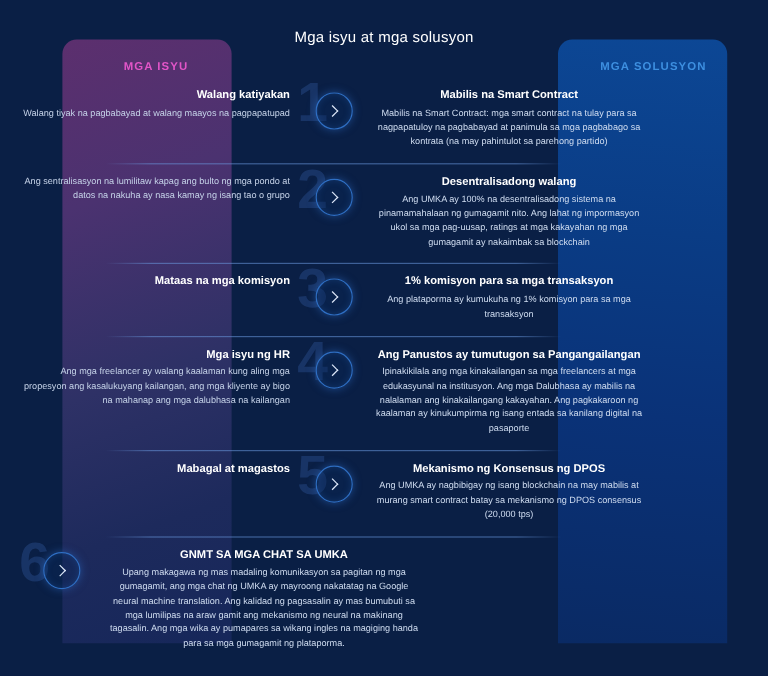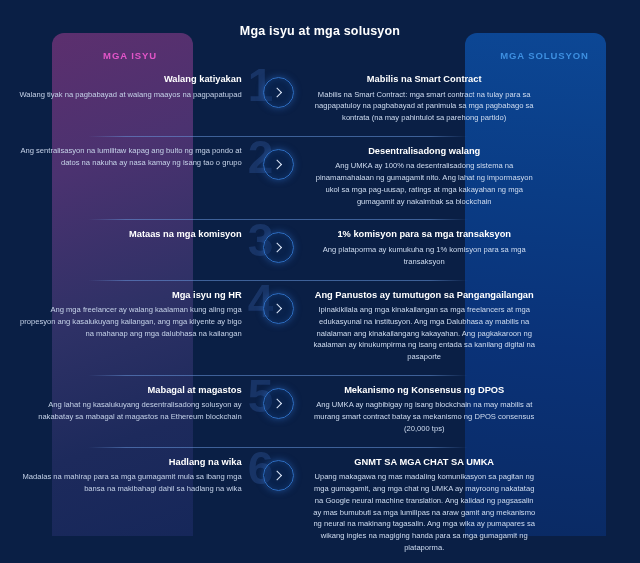--- a/index.html
+++ b/index.html
@@ -48,21 +48,21 @@
   .cap-left{ color:#e255c8;margin-left:15px; }
   .cap-right{ color:#3d8fe0;margin-left:18px; }
 
   
   .page-title{
     position:absolute;
     top:24px; left:0; right:0;
     text-align:center;
     color:#ffffff;
     font-size:12.5px;
-    font-weight:bold;
+    font-weight:normal;
     letter-spacing:.2px;
     z-index:5;
   }
 
   
   #rows{
     position:absolute;
     top:64px; left:0;
     width:560px;
     z-index:4;
@@ -218,38 +218,33 @@
           </div>
         </div>
         <div class="col-solution">
           <div class="t-head">Ang Panustos ay tumutugon sa Pangangailangan</div>
           <div class="t-body">Ipinakikilala ang mga kinakailangan sa mga freelancers at mga edukasyunal na institusyon. Ang mga Dalubhasa ay mabilis na nalalaman ang kinakailangang kakayahan. Ang pagkakaroon ng kaalaman ay kinukumpirma ng isang entada sa kanilang digital na pasaporte</div>
         </div>
       </div>
       <div class="row">
         <div class="col-issue">
           <div class="t-head">Mabagal at magastos</div>
-          <div class="t-body">Ang lahat ng kasalukuyang desentralisadong solusyon ay nakabatay sa mabagal at magastos na Ethereum blockchain</div>
         </div>
         <div class="col-arrow">
           <div class="wm">5</div>
           <div class="circle">
             <div class="chev"></div>
           </div>
         </div>
         <div class="col-solution">
           <div class="t-head">Mekanismo ng Konsensus ng DPOS</div>
           <div class="t-body">Ang UMKA ay nagbibigay ng isang blockchain na may mabilis at murang smart contract batay sa mekanismo ng DPOS consensus (20,000 tps)</div>
         </div>
       </div>
       <div class="row">
-        <div class="col-issue">
-          <div class="t-head">Hadlang na wika</div>
-          <div class="t-body">Madalas na mahirap para sa mga gumagamit mula sa ibang mga bansa na makibahagi dahil sa hadlang na wika</div>
-        </div>
         <div class="col-arrow">
           <div class="wm">6</div>
           <div class="circle">
             <div class="chev"></div>
           </div>
         </div>
         <div class="col-solution">
           <div class="t-head">GNMT SA MGA CHAT SA UMKA</div>
           <div class="t-body">Upang makagawa ng mas madaling komunikasyon sa pagitan ng mga gumagamit, ang mga chat ng UMKA ay mayroong nakatatag na  Google neural machine translation. Ang kalidad ng pagsasalin ay mas bumubuti sa mga lumilipas na araw gamit ang mekanismo ng neural na makinang tagasalin. Ang mga wika ay pumapares sa wikang ingles na magiging handa para sa mga gumagamit ng plataporma.</div>
         </div>

